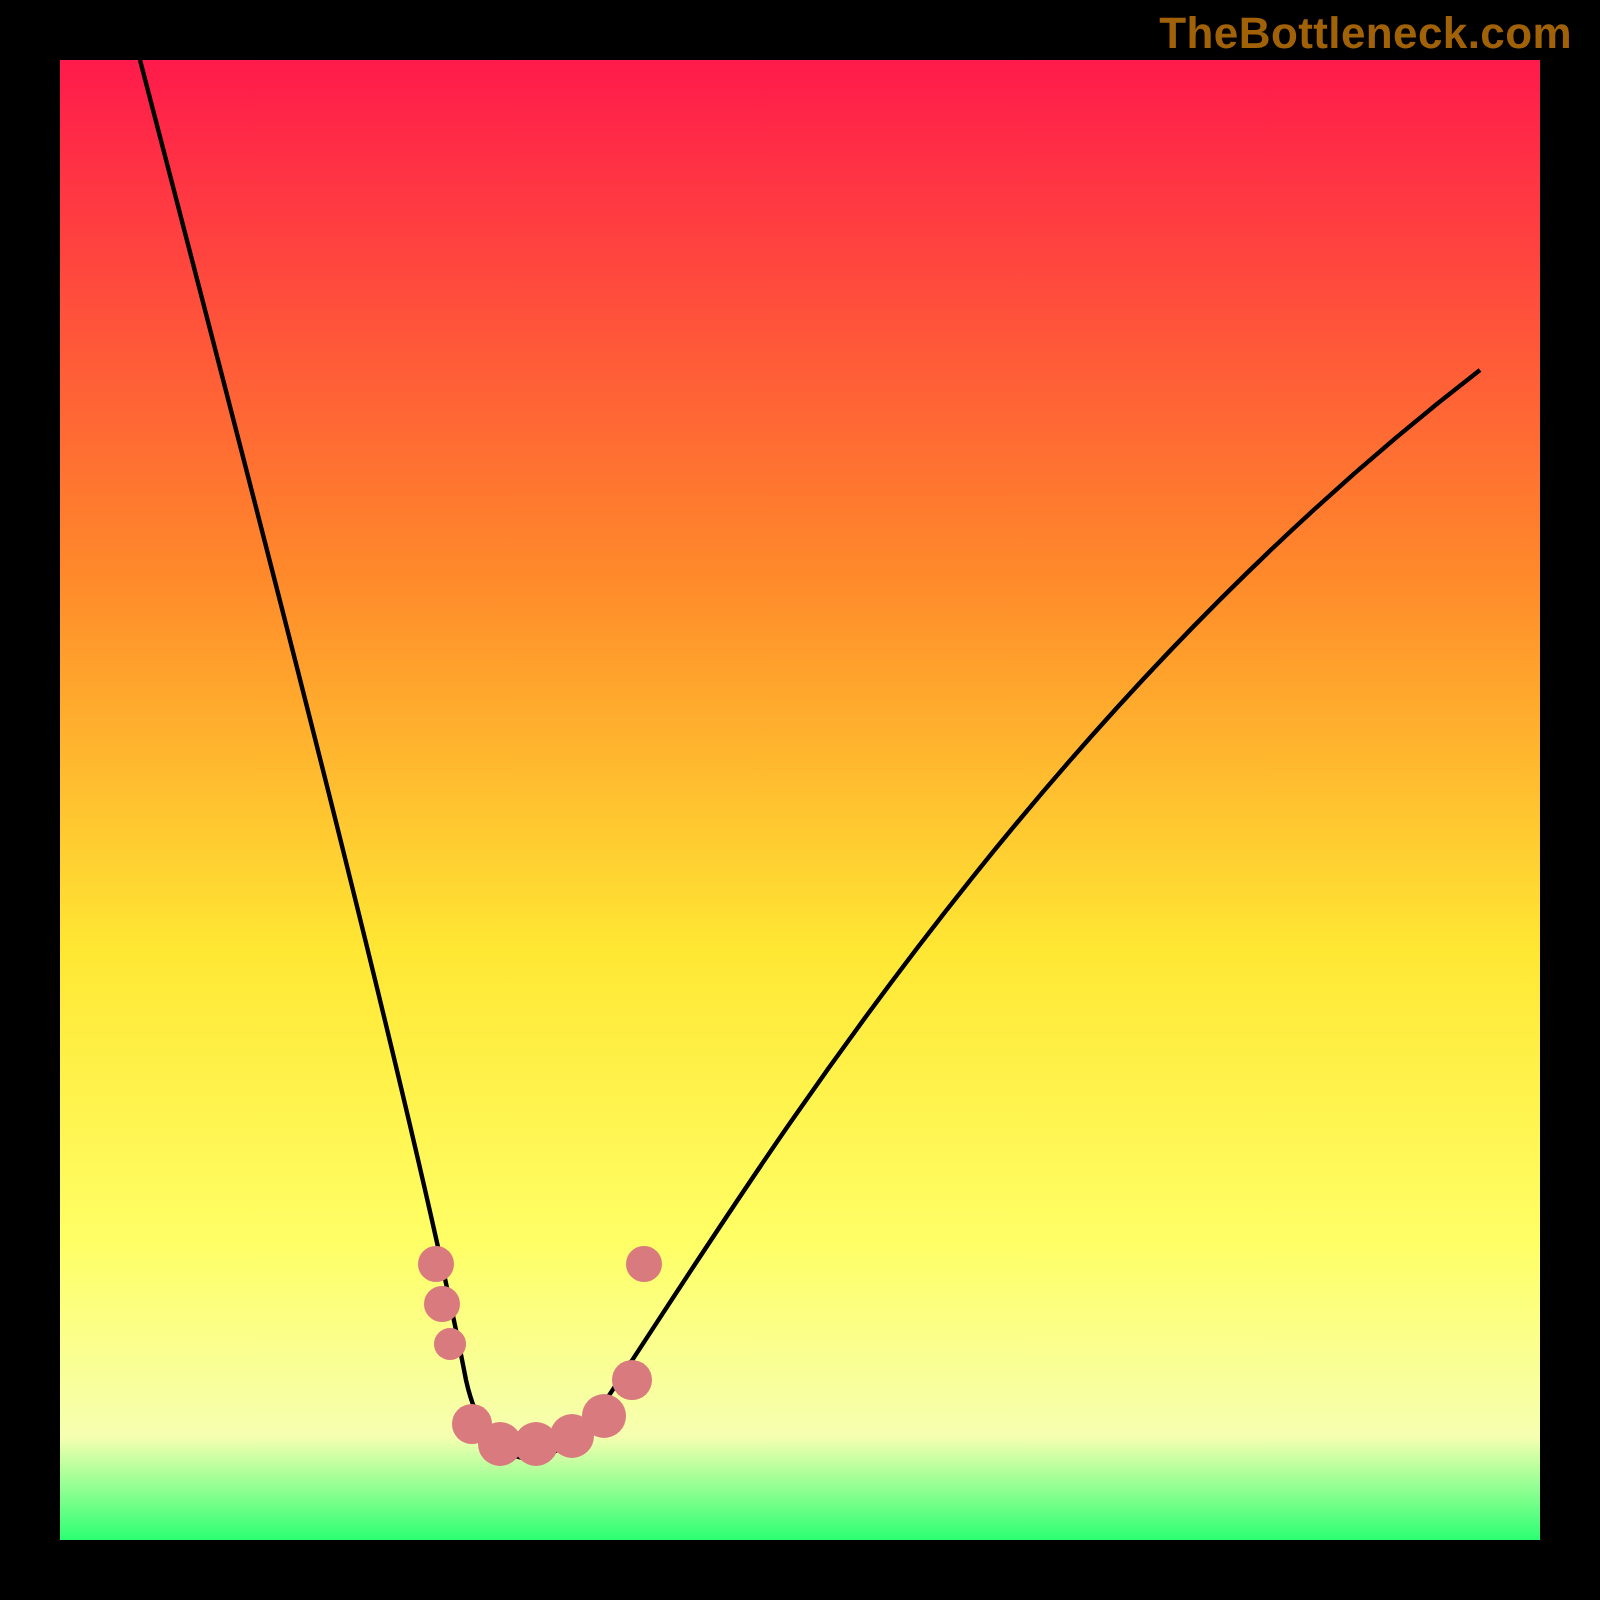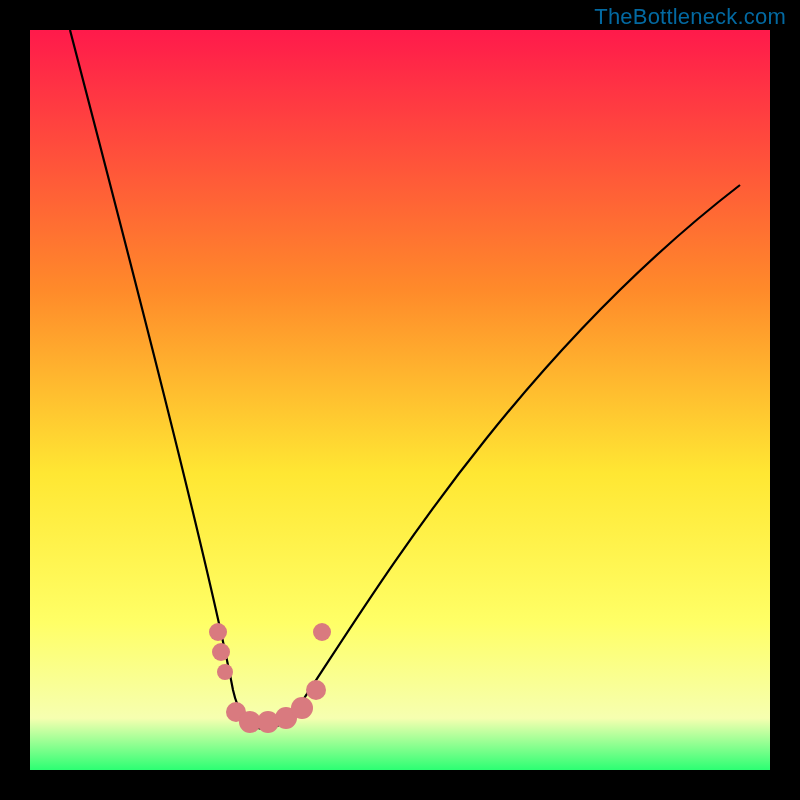--- a/index.html
+++ b/index.html
@@ -17,22 +17,22 @@
     top: 0;
     width: 800px;
     height: 800px;
     background: #000;
   }
   .watermark {
     position: absolute;
     top: 4px;
     right: 14px;
     font-size: 22px;
-    font-weight: 400;
-    color: #0369a1;
+    font-weight: 700;
+    color: #a16207;
     letter-spacing: 0.2px;
     z-index: 20;
     user-select: none;
   }
   svg.plot {
     position: absolute;
     left: 30px;
     top: 30px;
     width: 740px;
     height: 740px;

